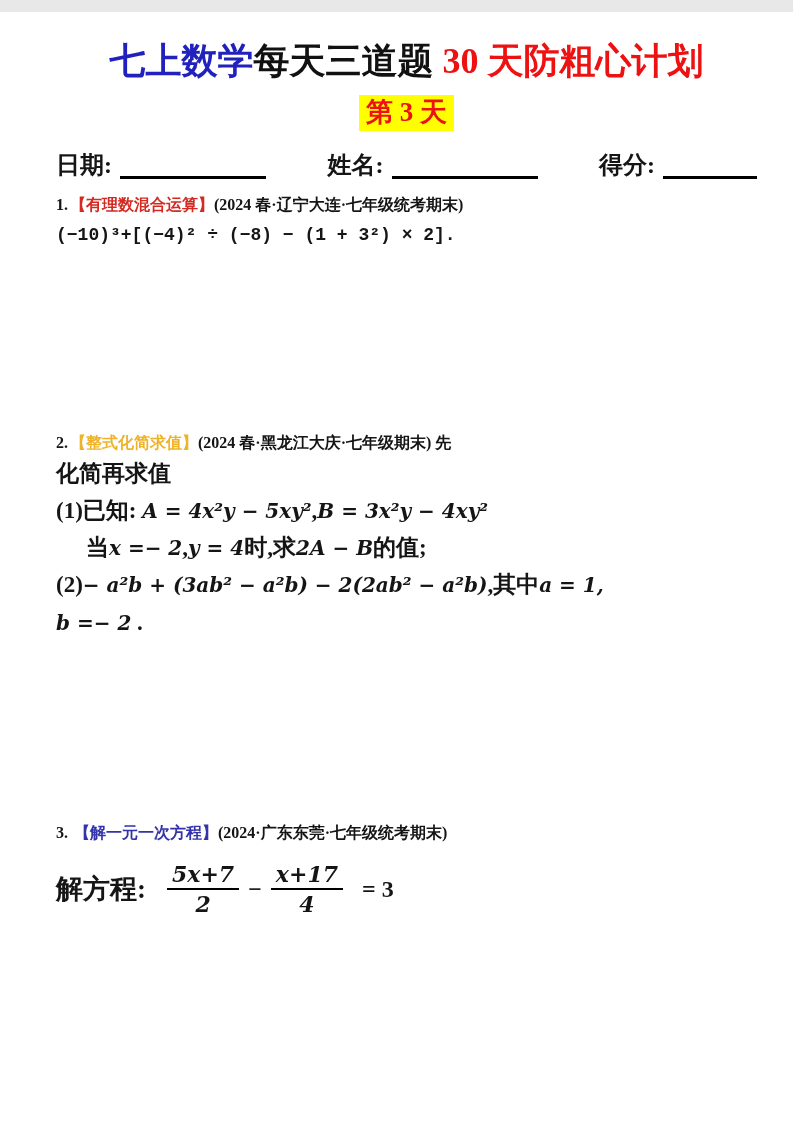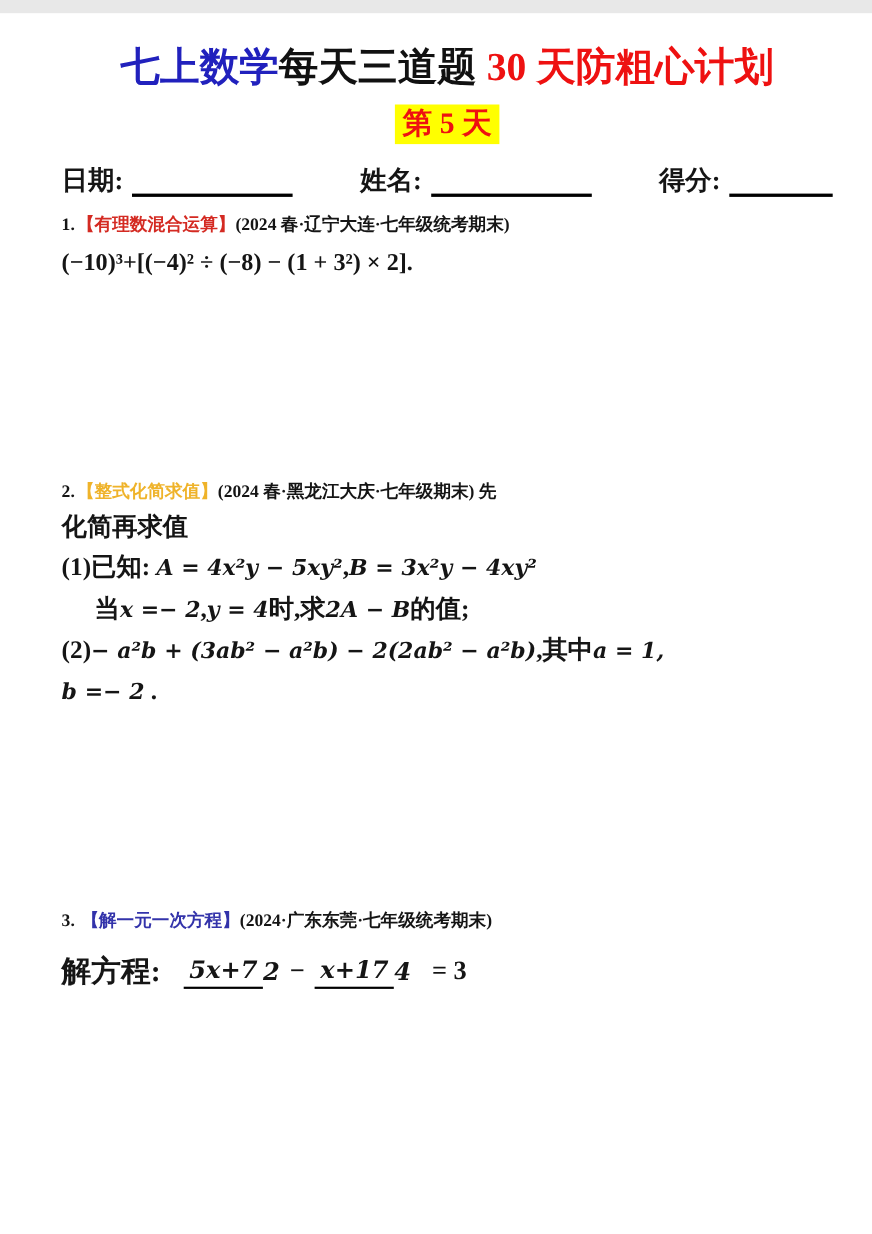--- a/index.html
+++ b/index.html
@@ -25,44 +25,44 @@
   .blank{display:inline-block;border-bottom:3px solid #000;height:26px;margin-left:8px;}
   .blank-date{width:146px;}
   .blank-name{width:146px;}
   .blank-score{width:94px;}
   .q-head{font-size:16px;line-height:1.5;margin-top:14px;white-space:nowrap;}
   .q-head .q-num{margin-right:2px;}
   .tag-red{color:var(--tag_red);}
   .tag-gold{color:var(--tag_gold);}
   .tag-blue{color:var(--tag_blue);}
   .prompt-line{font-size:23px;line-height:1.5;margin-top:8px;}
-  .expr-line{font-size:22px;line-height:1.4;margin-top:6px;font-family:Liberation Serif, serif;}
+  .expr-line{font-size:18px;line-height:1.4;margin-top:6px;font-family:Liberation Mono, monospace;}
   .math{font-style:italic;font-family:"DejaVu Serif","Liberation Serif",serif;}
   .math-upright{font-style:normal;}
   .spacer-1{height:168px;}
   .spacer-2{height:166px;}
   .q2-line{font-size:23px;line-height:1.62;}
   .q2-line .math{font-size:20px;}
   .indent{padding-left:30px;}
   .q3-eq{display:flex;align-items:center;margin-top:16px;font-size:24px;line-height:1.3;}
   .q3-eq .prompt{margin-right:12px;font-size:27px;}
-  .frac{display:inline-flex;flex-direction:row;align-items:center;line-height:1.2;font-size:22px;margin:0 9px;}
+  .frac{display:inline-flex;flex-direction:column;align-items:center;line-height:1.2;font-size:22px;margin:0 9px;}
   .frac .num{border-bottom:2.5px solid #000;padding:0 5px 1px 5px;}
   .frac .den{padding-top:1px;}
   .eq-rhs{margin-left:10px;}
 </style>
 </head>
 <body>
 
 <div class="page">
 
   <h1 class="title"><span class="t-blue">七上数学</span><span class="t-black">每天三道题 </span><span class="t-red">30 天防粗心计划</span></h1>
 
   <div class="day-row">
-    <span class="day-badge">第 5 天</span>
+    <span class="day-badge">第 3 天</span>
   </div>
 
   <div class="info-row">
     <span class="info-group">
       <span>日期:</span>
       <span class="blank blank-date"></span>
     </span>
     <span class="info-group">
       <span>姓名:</span>
       <span class="blank blank-name"></span>

